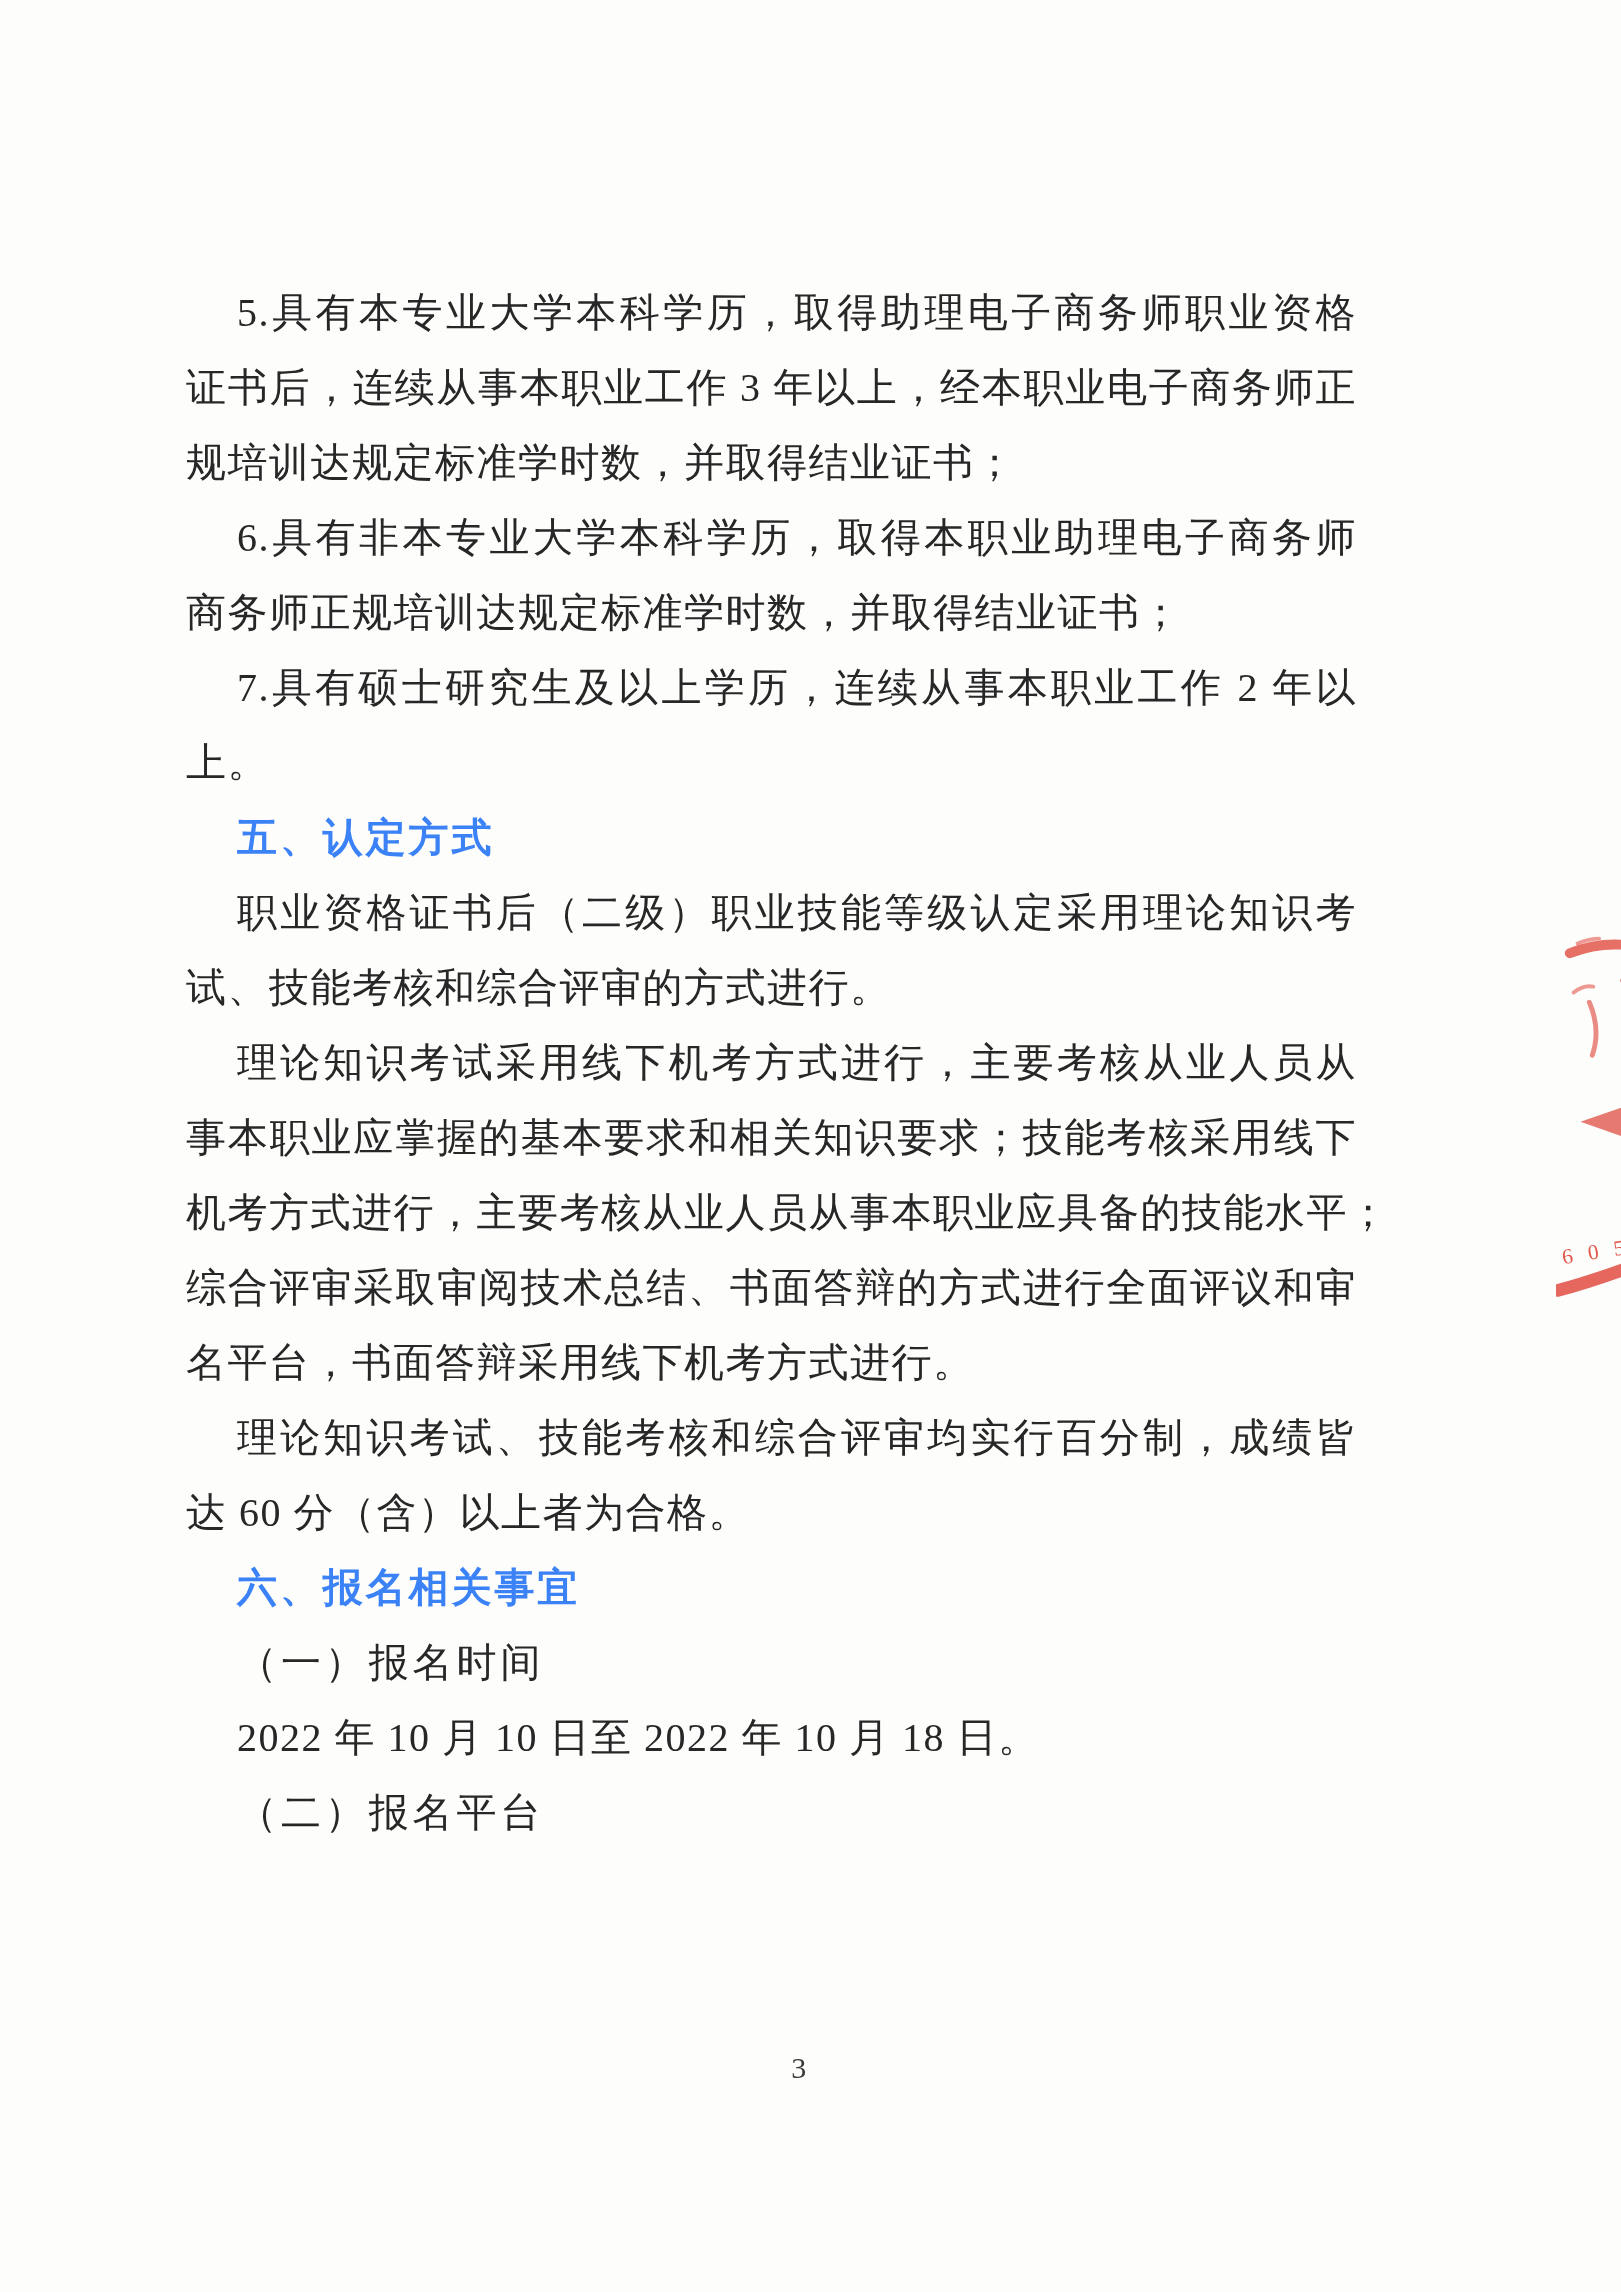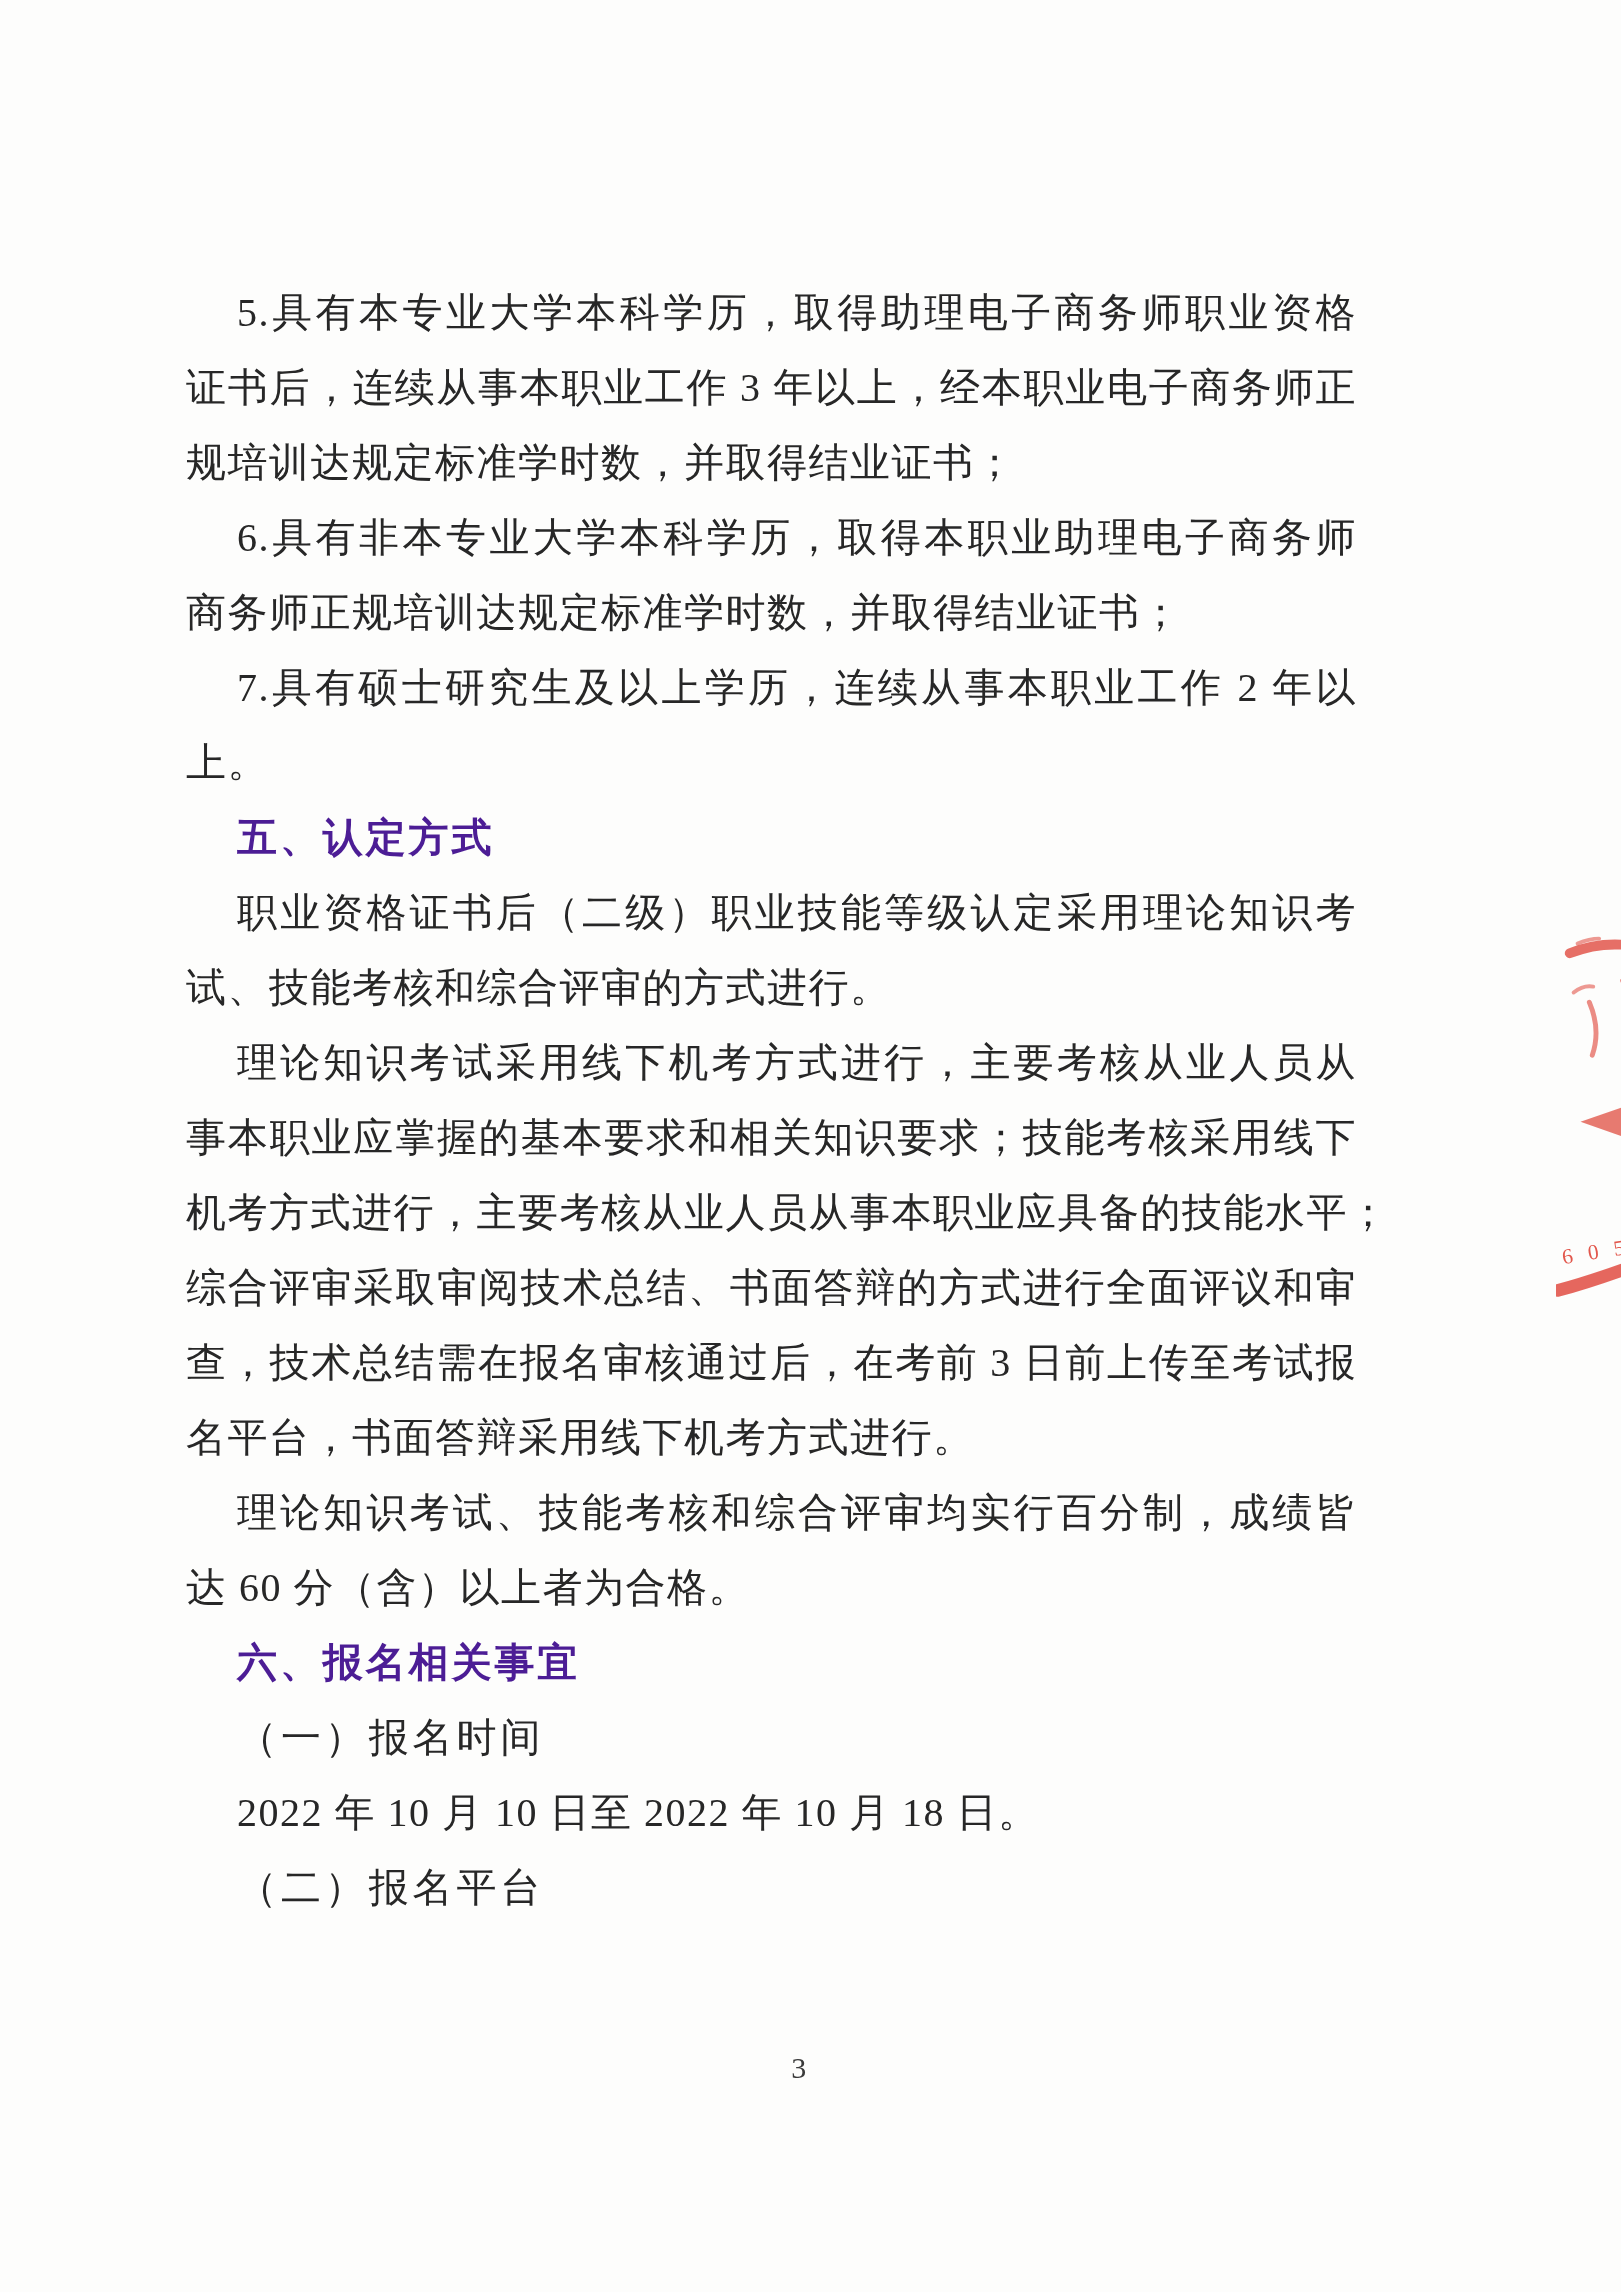--- a/index.html
+++ b/index.html
@@ -28,21 +28,21 @@
     box-sizing:border-box;
     text-align:justify;
     text-align-last:justify;
   }
   .line.indent{padding-left:51px;}
   .line.short{text-align:right;text-align-last:left;}
   .line.heading{
     font-family:"Liberation Sans","DejaVu Sans",sans-serif;
     font-weight:bold;
     letter-spacing:2.9px;
-    color:#4c1d95;
+    color:#3b82f6;
   }
   .line.kai{
     letter-spacing:3.9px;
   }
   .page-number{
     position:absolute;
     left:0;right:23.5px;
     top:2051px;
     text-align:center;
     font-size:30px;
@@ -70,21 +70,20 @@
     <div class="line short">商务师正规培训达规定标准学时数，并取得结业证书；</div>
     <div class="line indent">7.具有硕士研究生及以上学历，连续从事本职业工作 2 年以</div>
     <div class="line short">上。</div>
     <div class="line indent heading short">五、认定方式</div>
     <div class="line indent">职业资格证书后（二级）职业技能等级认定采用理论知识考</div>
     <div class="line short">试、技能考核和综合评审的方式进行。</div>
     <div class="line indent">理论知识考试采用线下机考方式进行，主要考核从业人员从</div>
     <div class="line">事本职业应掌握的基本要求和相关知识要求；技能考核采用线下</div>
     <div class="line">机考方式进行，主要考核从业人员从事本职业应具备的技能水平；</div>
     <div class="line">综合评审采取审阅技术总结、书面答辩的方式进行全面评议和审</div>
-    <div class="line">查，技术总结需在报名审核通过后，在考前 3 日前上传至考试报</div>
     <div class="line short">名平台，书面答辩采用线下机考方式进行。</div>
     <div class="line indent">理论知识考试、技能考核和综合评审均实行百分制，成绩皆</div>
     <div class="line short">达 60 分（含）以上者为合格。</div>
     <div class="line indent heading short">六、报名相关事宜</div>
     <div class="line indent kai short">（一）报名时间</div>
     <div class="line indent short">2022 年 10 月 10 日至 2022 年 10 月 18 日。</div>
     <div class="line indent kai short">（二）报名平台</div>
   </div>
 
   <div class="page-number">3</div>

